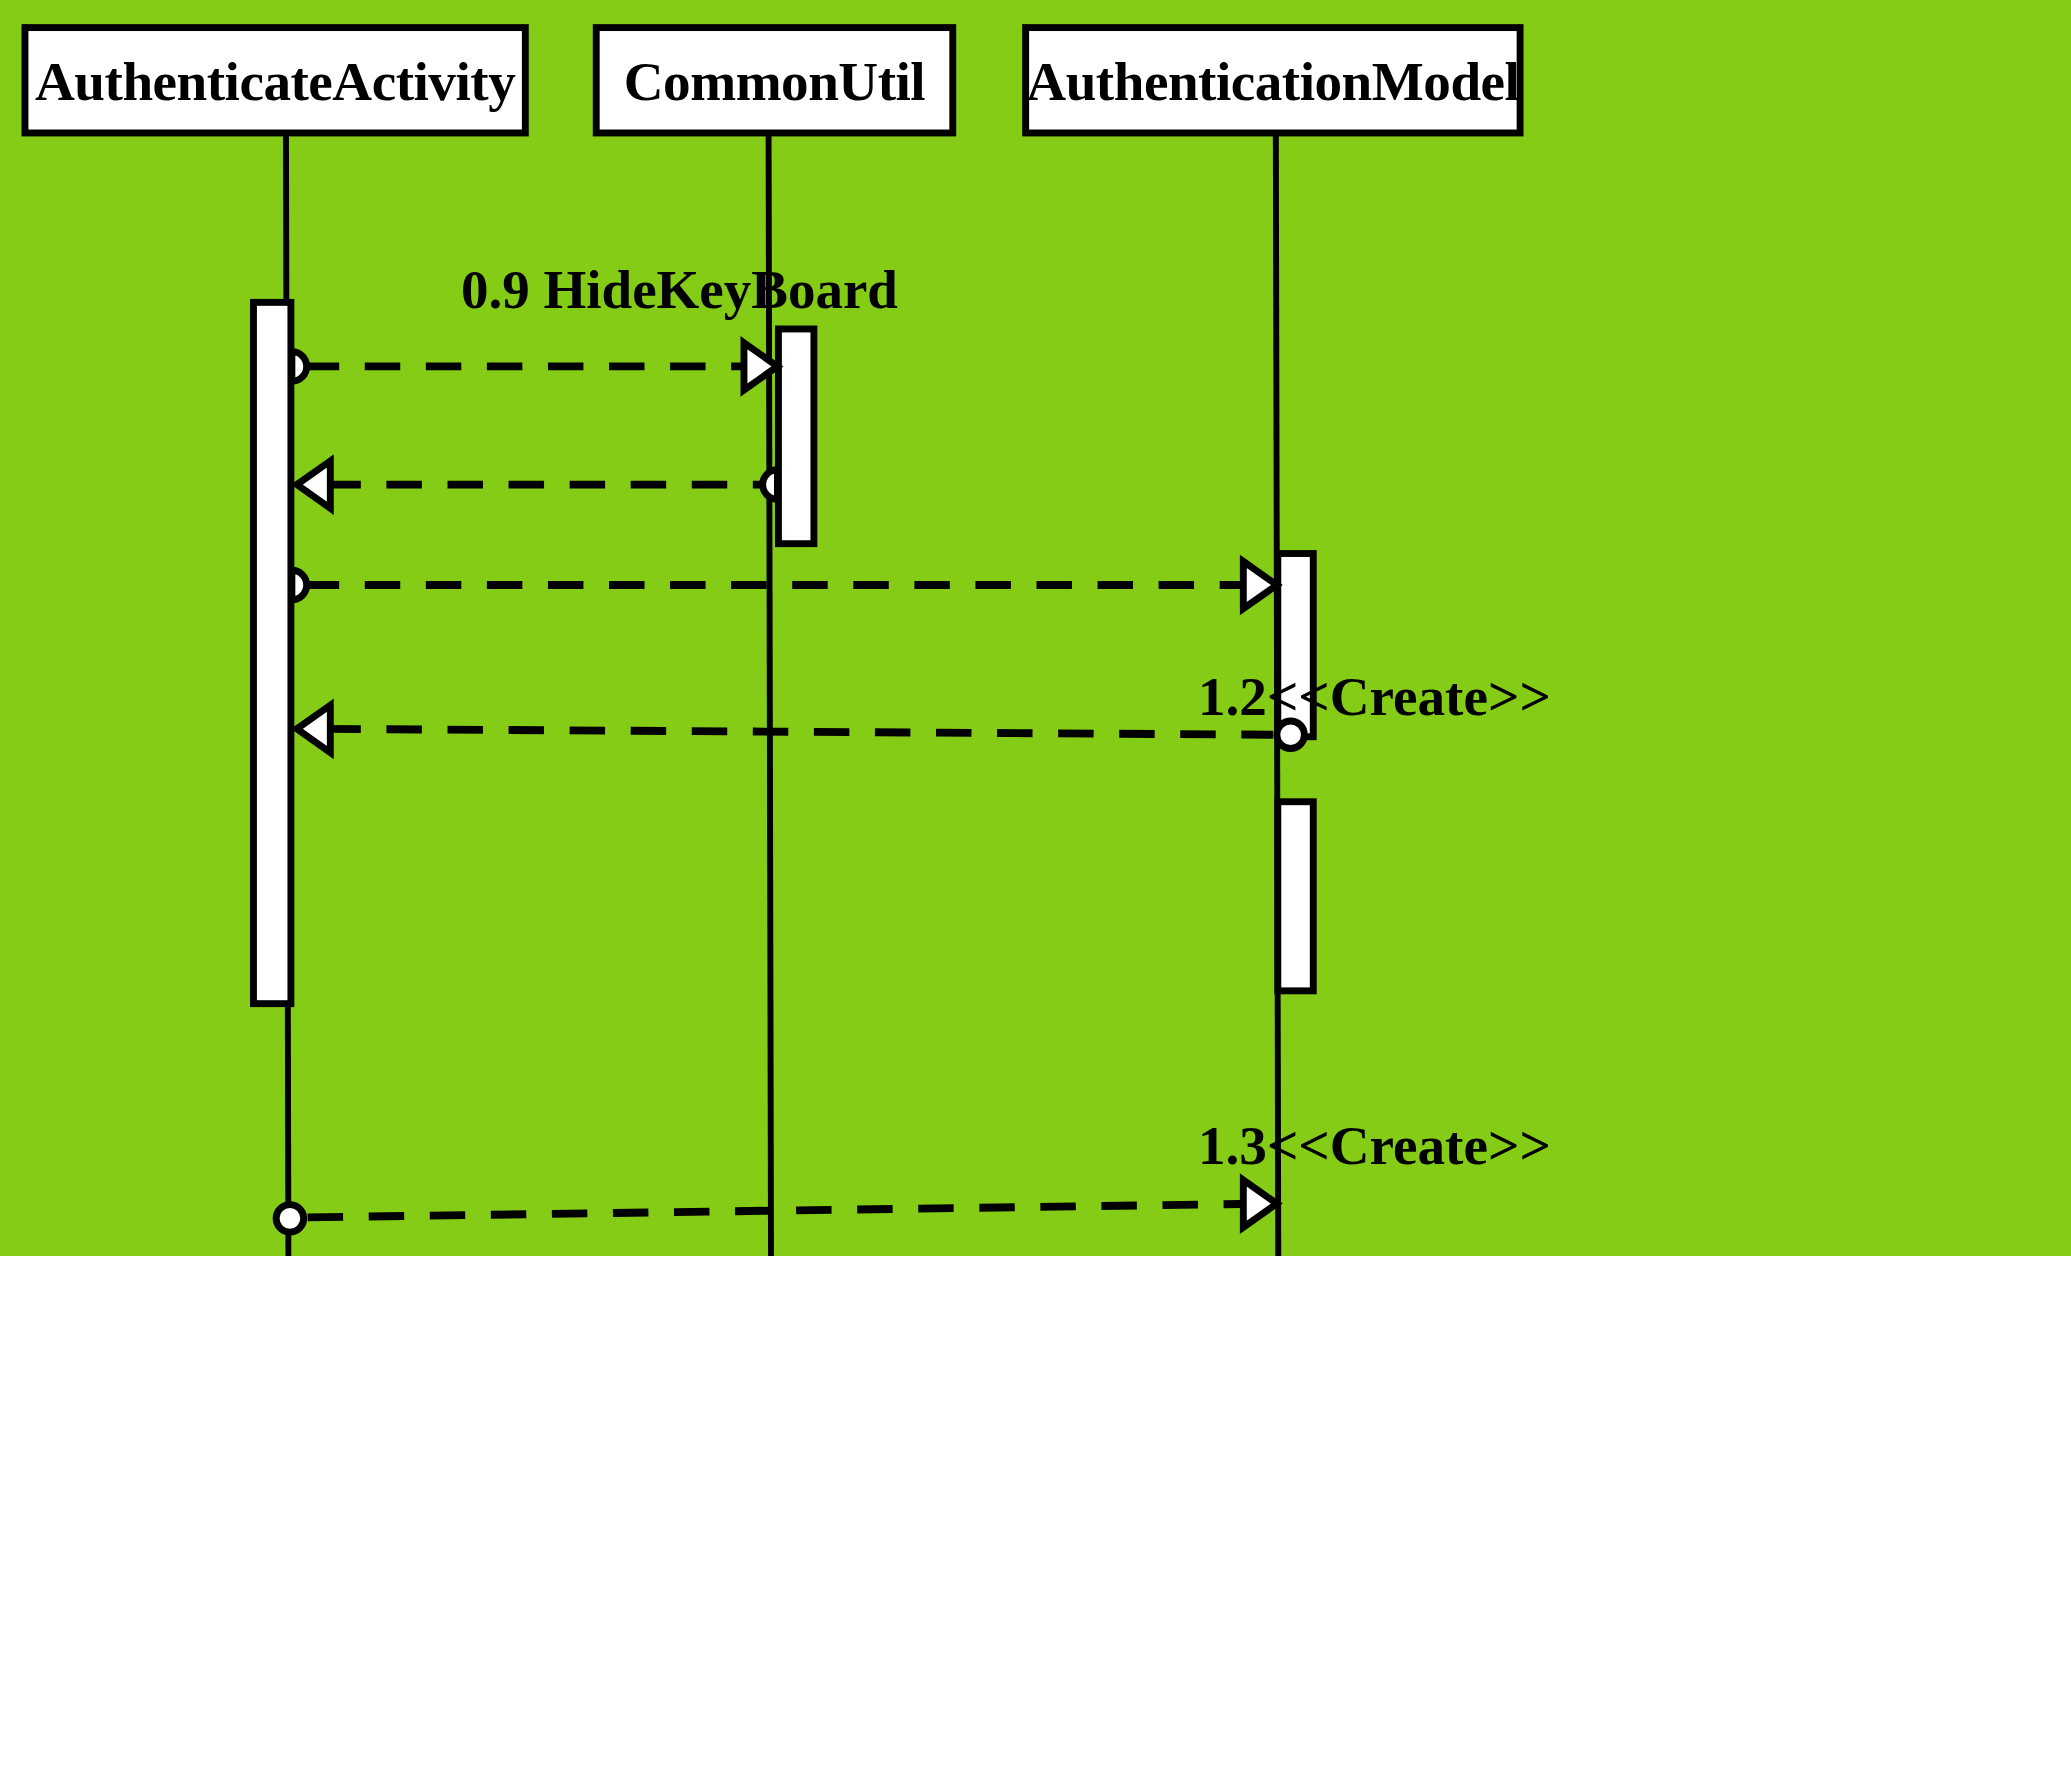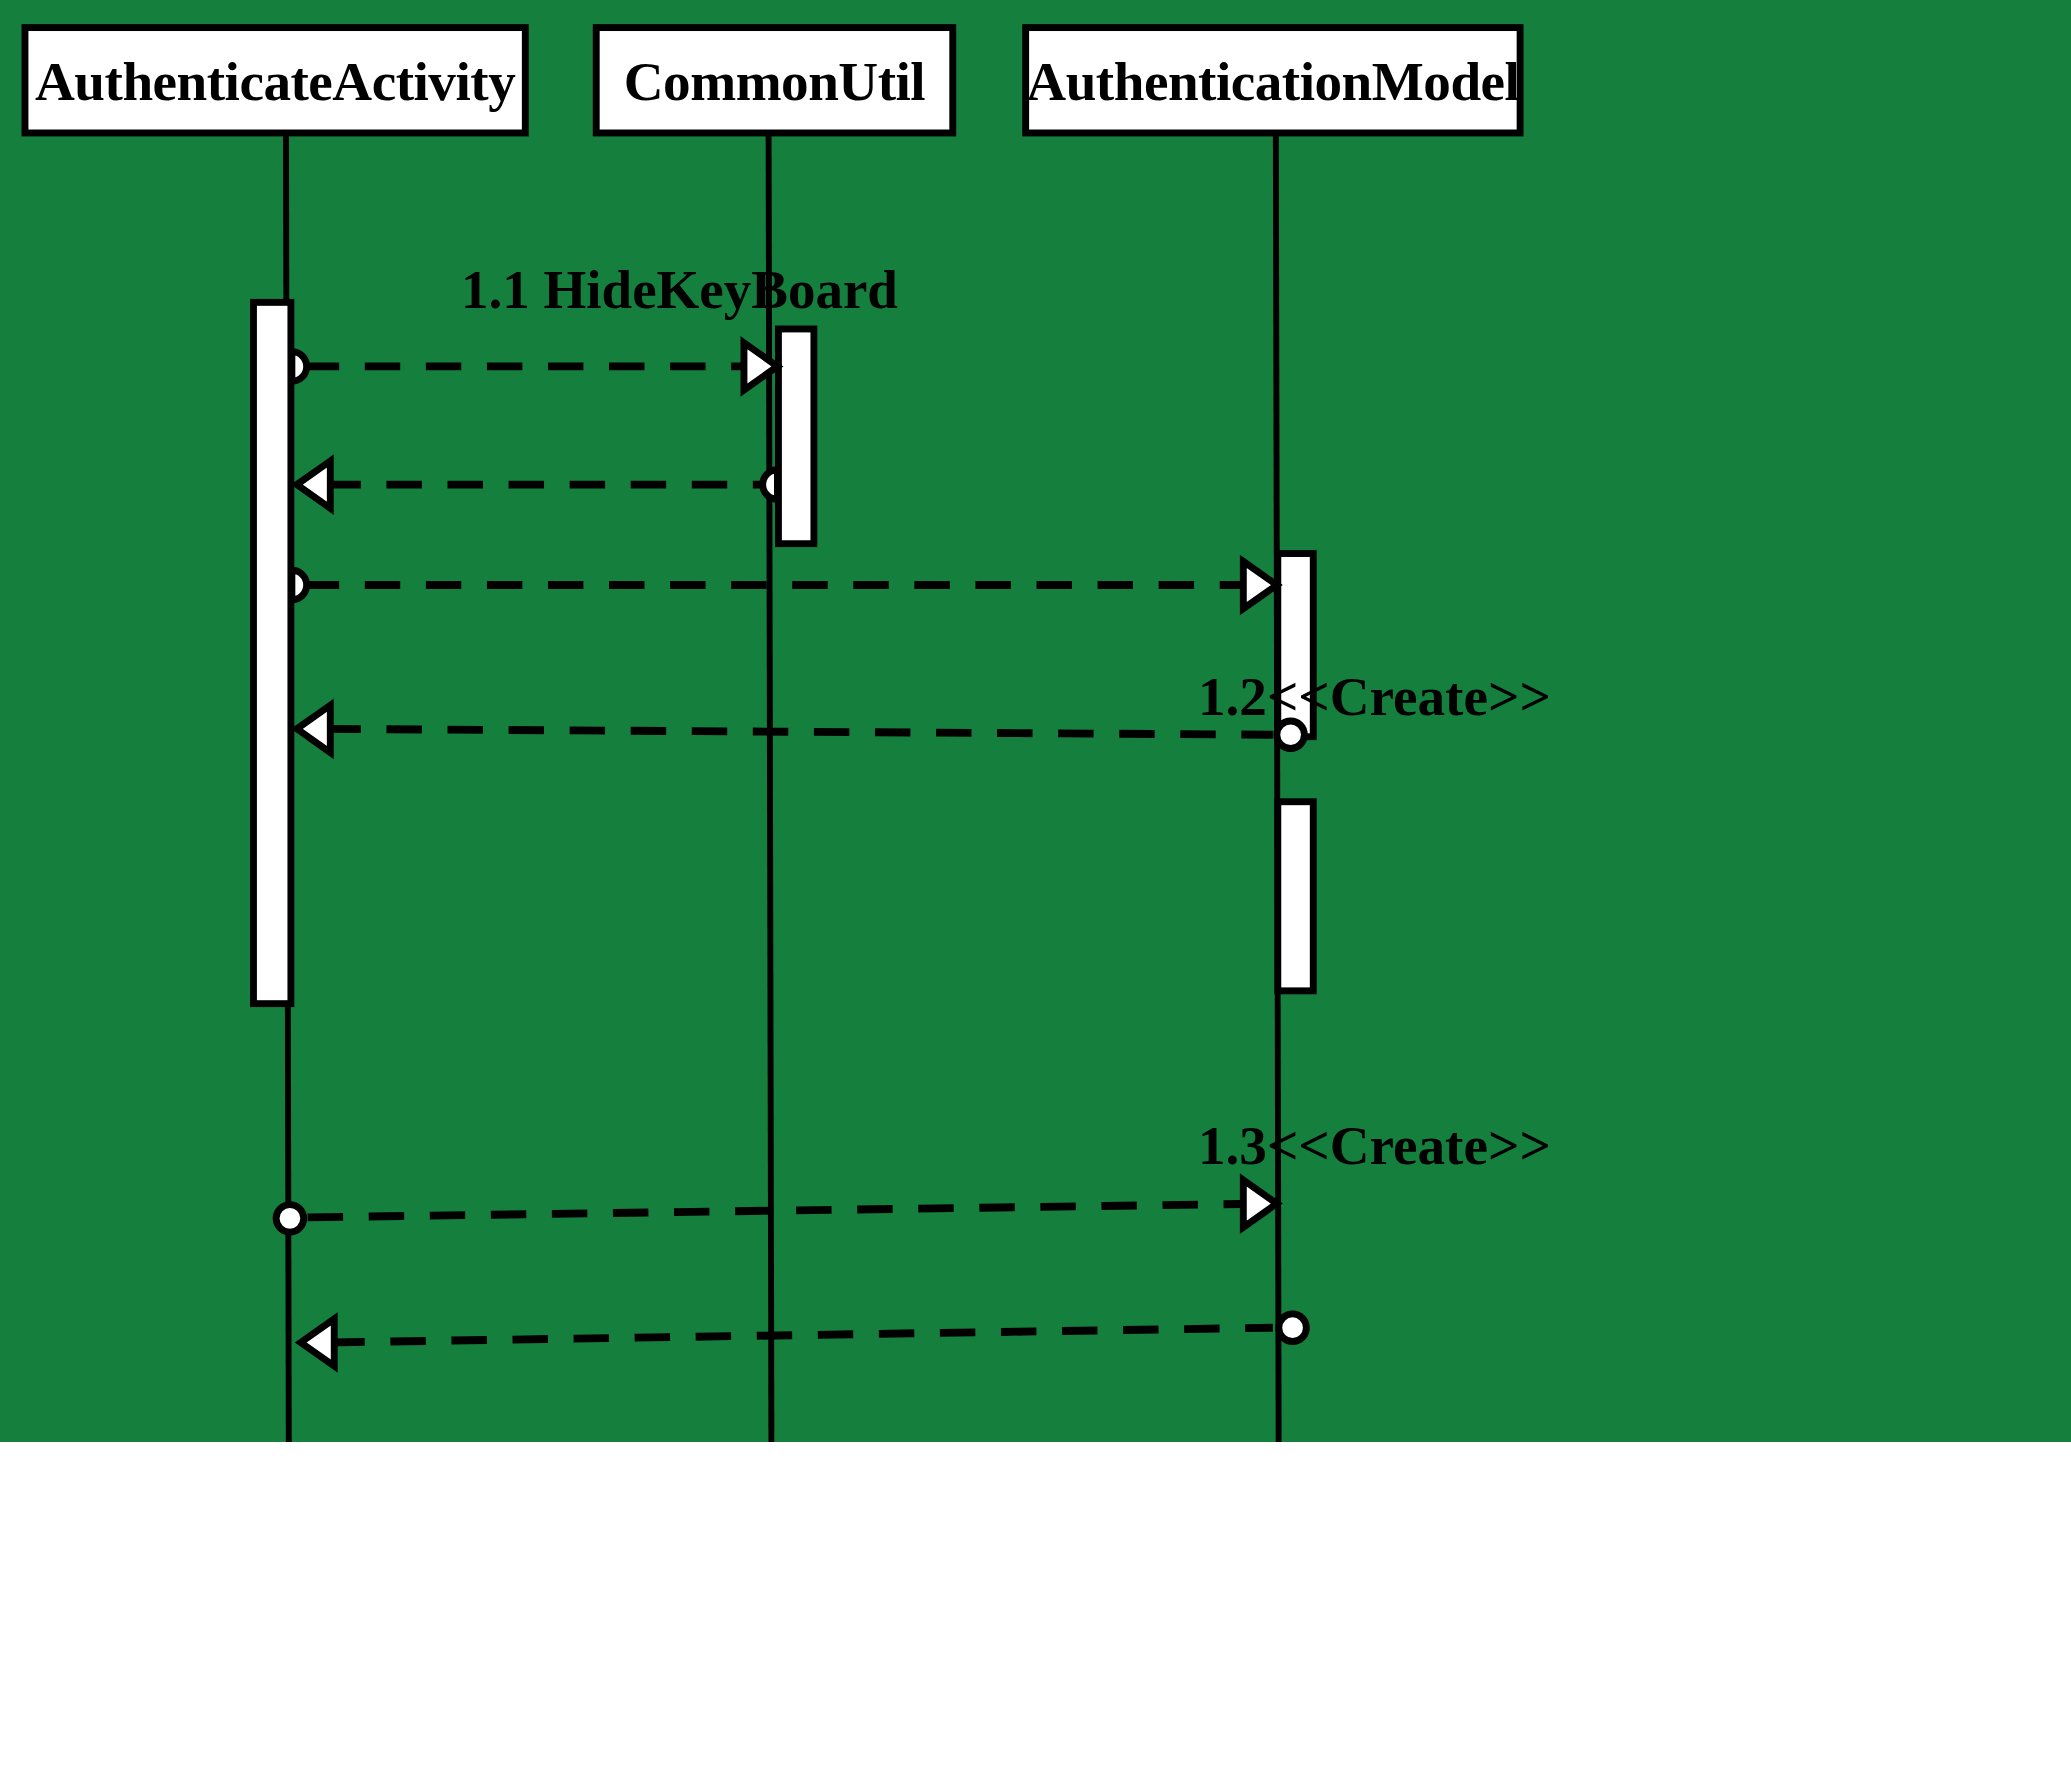--- a/index.html
+++ b/index.html
@@ -6,22 +6,22 @@
     margin: 0;
     padding: 0;
     background: #ffffff;
   }
   body {
     font-family: "Liberation Serif", "DejaVu Serif", serif;
   }
   #canvas {
     position: relative;
     width: 2072px;
-    height: 1442px;
-    background: #15803d;
+    height: 1256px;
+    background: #84cc16;
     overflow: hidden;
   }
   #diagram-svg {
     position: absolute;
     top: 0;
     left: 0;
     width: 2072px;
     height: 1765px;
   }
   .lifeline-box {
@@ -149,15 +149,15 @@
     <g>
       <line class="msg-line" x1="334" y1="1363" x2="1292" y2="1348"></line>
       <path class="arrow-open" d="M 339 1339 L 305 1363 L 339 1387 Z"></path>
       <circle class="ball-open" cx="1312" cy="1348" r="14"></circle>
     </g>
 
     <text class="caption-text" x="1052" y="1760">(a)</text>
   </svg>
 
   <div style="position:absolute; left:461px; top:258px; font-size:55px; font-weight:bold;
-              font-family:'Liberation Serif','DejaVu Serif',serif; color:#000; white-space:nowrap;">1.1 HideKeyBoard</div>
+              font-family:'Liberation Serif','DejaVu Serif',serif; color:#000; white-space:nowrap;">0.9 HideKeyBoard</div>
 </div>
 
 
 </body></html>

